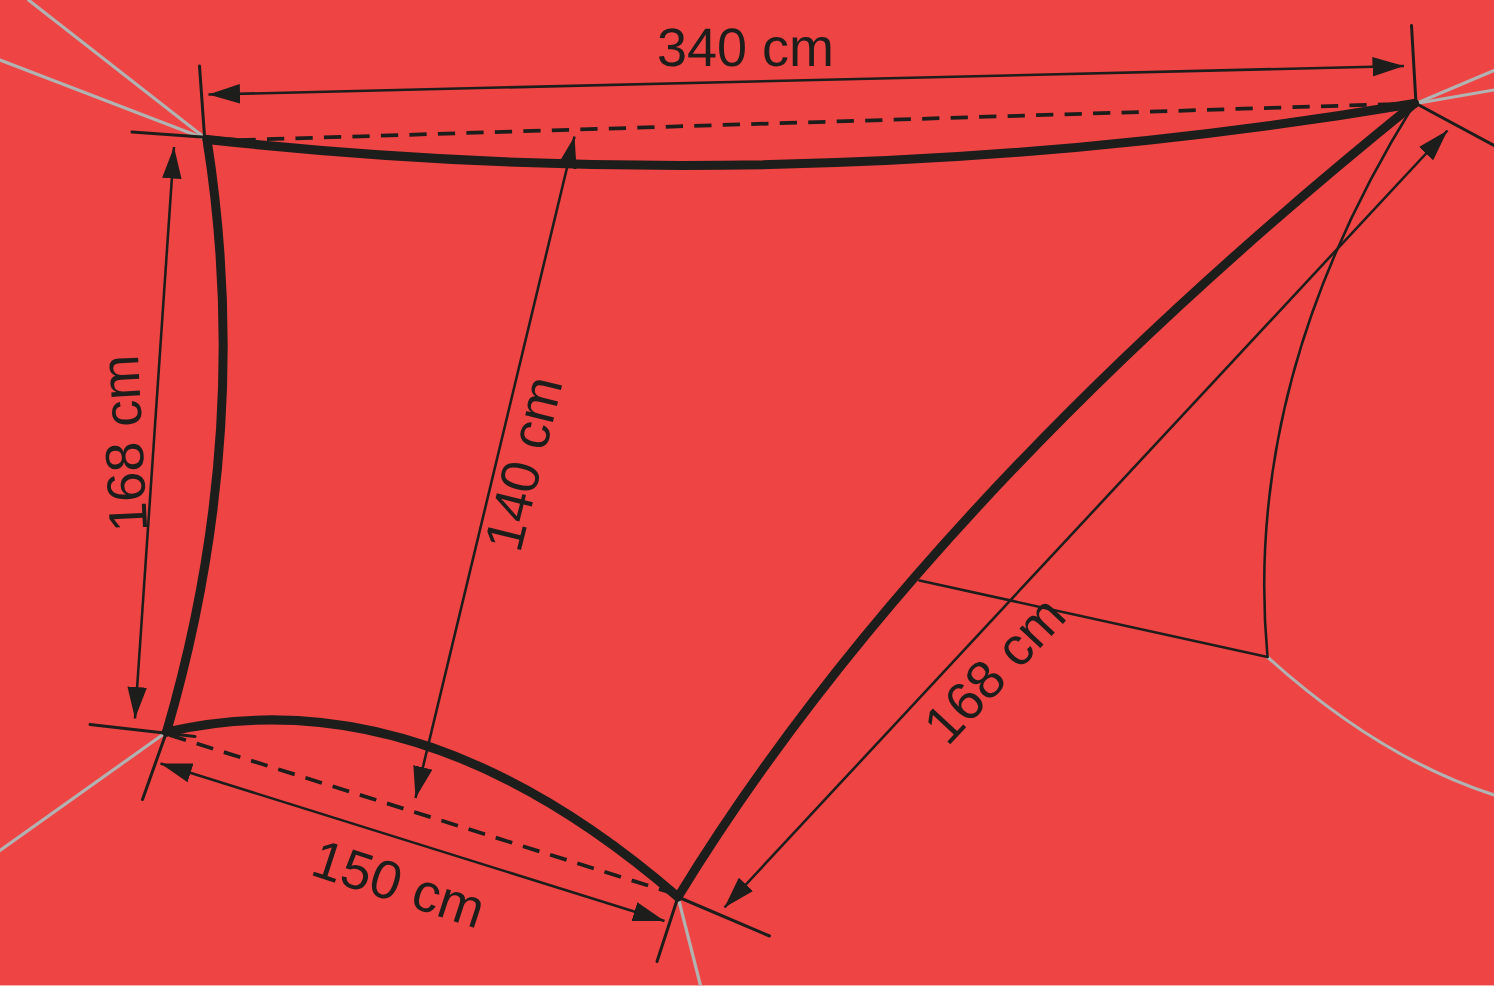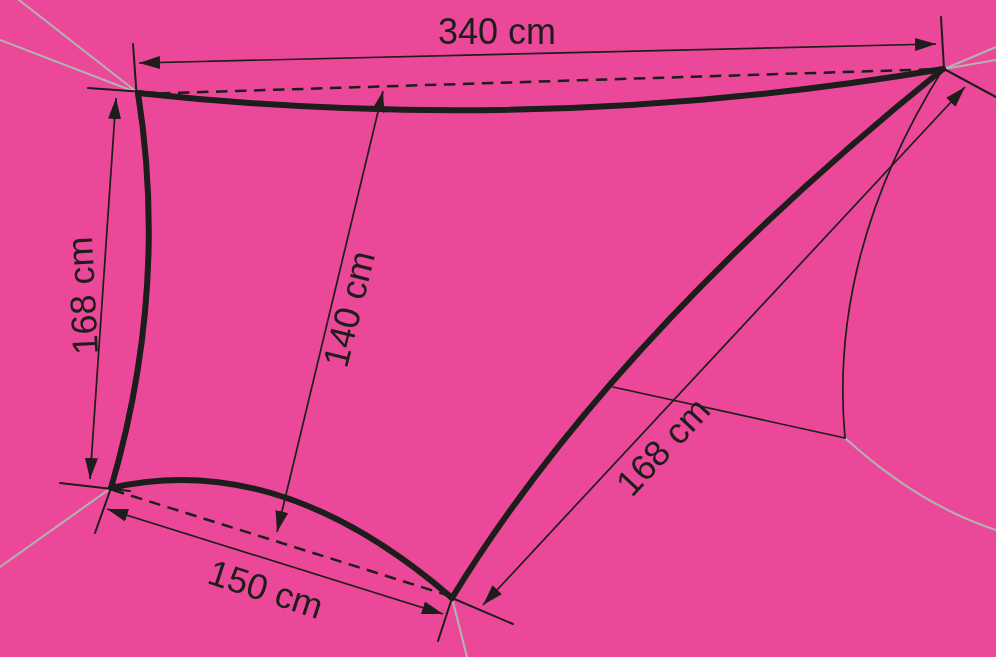--- a/index.html
+++ b/index.html
@@ -7,21 +7,21 @@
     padding: 0;
     background: #ffffff;
     width: 996px;
     height: 657px;
     overflow: hidden;
   }
   .canvas {
     position: relative;
     width: 996px;
     height: 657px;
-    background: #ec4899;
+    background: #ef4444;
   }
   svg {
     display: block;
   }
   text {
     font-family: "Liberation Sans", "DejaVu Sans", sans-serif;
     font-size: 36px;
     font-weight: 400;
   }
 </style>

